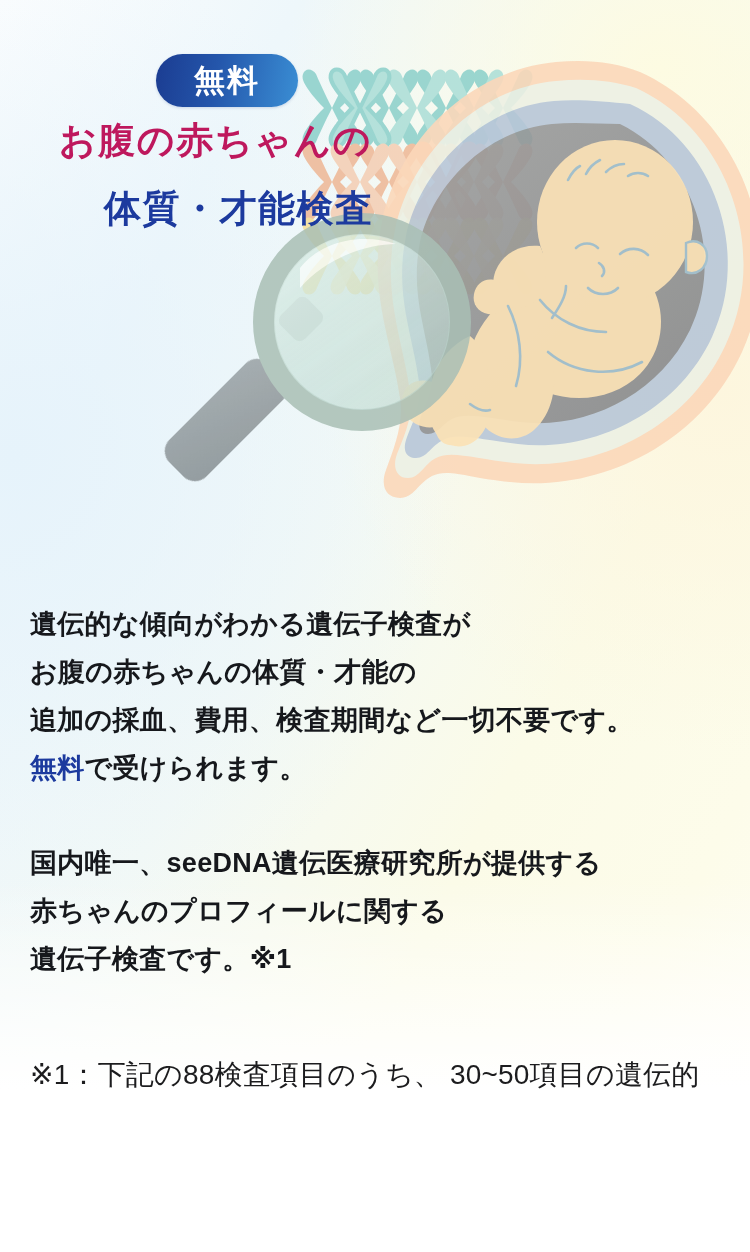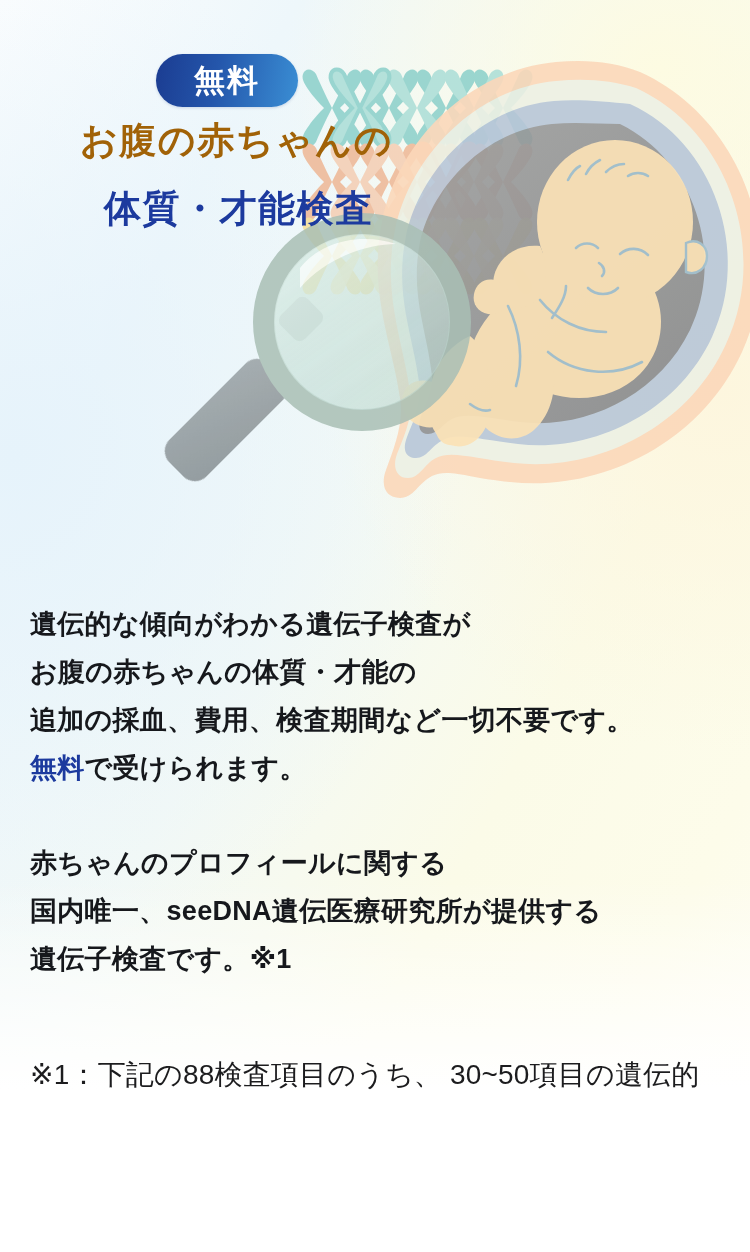--- a/index.html
+++ b/index.html
@@ -83,22 +83,22 @@
     width: 750px;
   }
   .headline-line {
     font-size: 37px;
     font-weight: 700;
     line-height: 1.0;
     letter-spacing: 1.5px;
     white-space: nowrap;
   }
   .headline-line-1 {
-    color: #a16207;
-    padding-left: 80px;
+    color: #be185d;
+    padding-left: 59px;
     margin-bottom: 31px;
   }
   .headline-line-2 {
     color: #1c3a9e;
     padding-left: 104px;
   }
 
   
   .body-copy {
     position: absolute;
@@ -363,20 +363,20 @@
 
   <div class="body-copy">
 
     <div class="body-line">遺伝的な傾向がわかる遺伝子検査が</div>
     <div class="body-line">お腹の赤ちゃんの体質・才能の</div>
     <div class="body-line">追加の採血、費用、検査期間など一切不要です。</div>
     <div class="body-line"><span class="hl-blue">無料</span><span>で受けられます。</span></div>
 
     <div class="para-gap"></div>
 
+    <div class="body-line">国内唯一、seeDNA遺伝医療研究所が提供する</div>
     <div class="body-line">赤ちゃんのプロフィールに関する</div>
-    <div class="body-line">国内唯一、seeDNA遺伝医療研究所が提供する</div>
     <div class="body-line">遺伝子検査です。※1</div>
   </div>
 
   <div class="footnote">※1：下記の88検査項目のうち、 30~50項目の遺伝的な傾向の報告となります。検査項目の指定はできません。</div>
 
 </div>
 
 </body></html>

